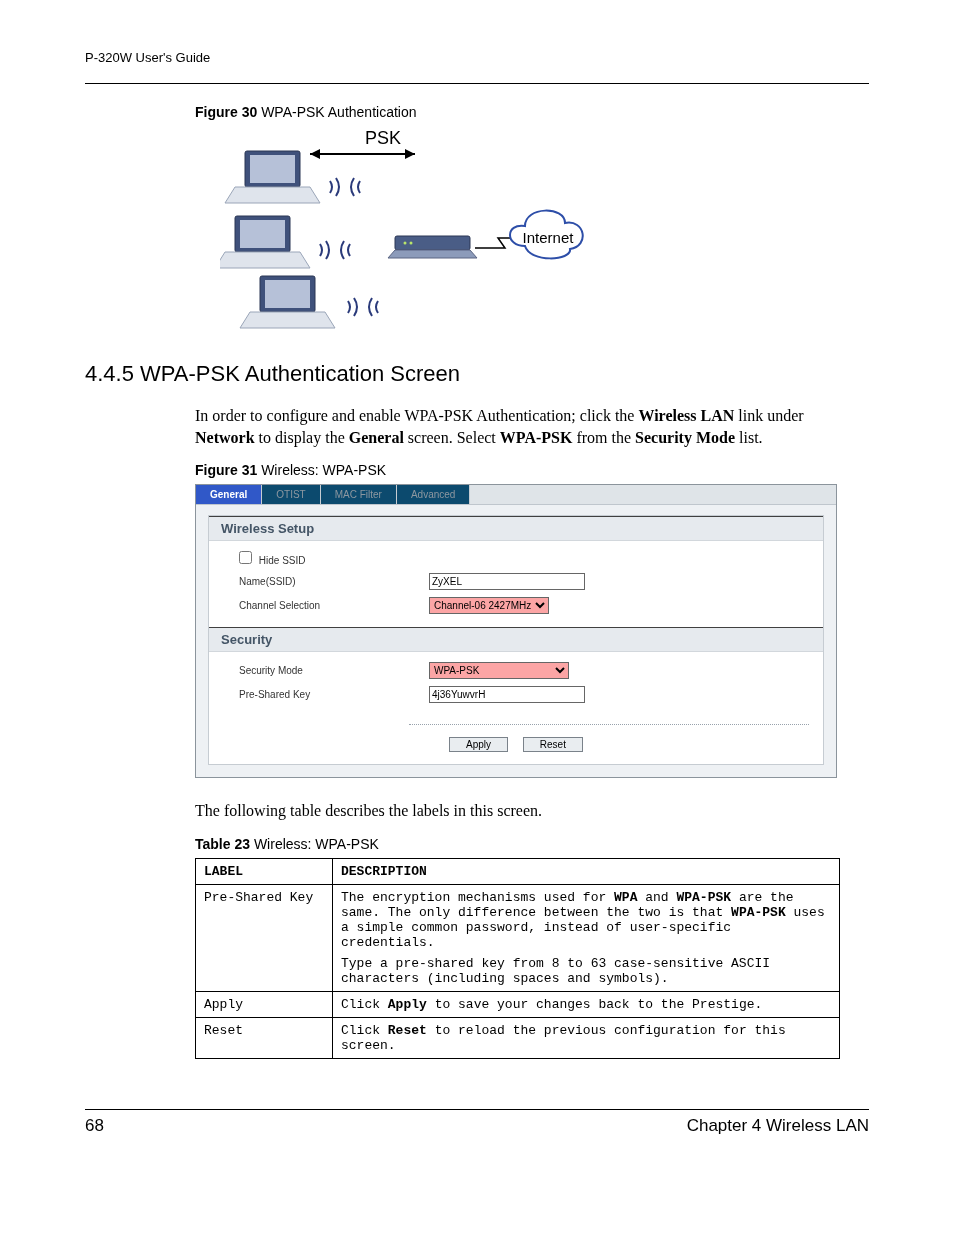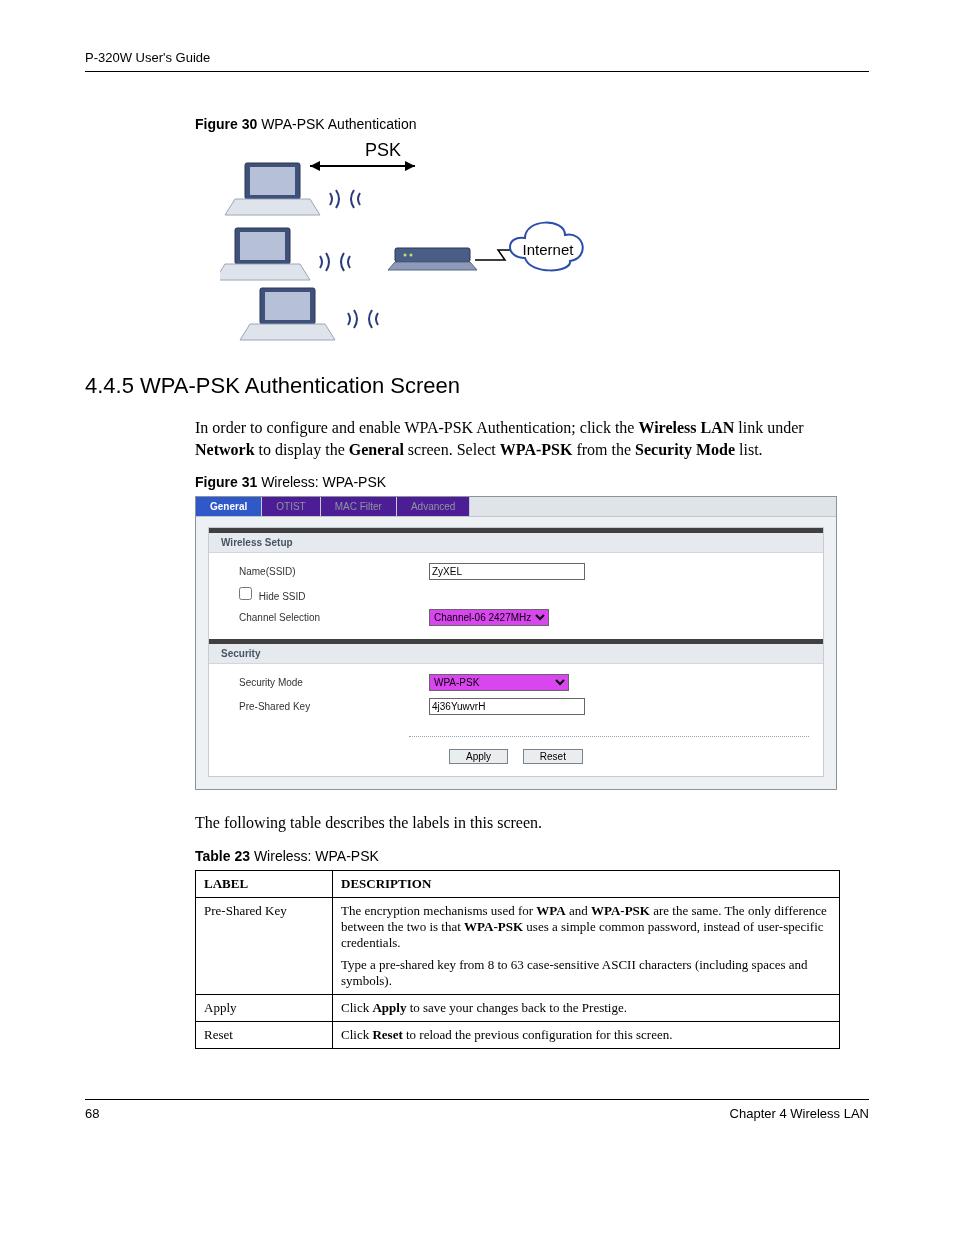--- a/index.html
+++ b/index.html
@@ -8,23 +8,23 @@
     color: #000;
     background: #fff;
     margin: 0;
     padding: 50px 85px 30px 85px;
     width: 954px;
     box-sizing: border-box;
   }
   .header-line {
     font-family: Arial, Helvetica, sans-serif;
     font-size: 13px;
-    padding-bottom: 6px;
+    padding-bottom: 18px;
     border-bottom: 1px solid #000;
-    margin-bottom: 44px;
+    margin-bottom: 20px;
   }
   .fig-caption {
     font-family: Arial, Helvetica, sans-serif;
     font-size: 14px;
     margin-left: 110px;
     margin-bottom: 6px;
   }
   .fig-caption b { font-weight: bold; }
   .fig30-wrap {
     margin-left: 135px;
@@ -61,41 +61,41 @@
   .tabs {
     display: flex;
     background: #dfe4e8;
     border-bottom: 1px solid #bfc6cd;
   }
   .tab {
     padding: 4px 14px;
     font-size: 10px;
     color: #8d97a0;
     border-right: 1px solid #c6ccd2;
-    background: #4c1d95;
+    background: #0c4a6e;
     cursor: default;
   }
   .tab.active {
     background: #3058c8;
     color: #fff;
     font-weight: bold;
   }
   .ui-inner {
     margin: 10px 12px 12px 12px;
     background: #fff;
     border: 1px solid #c6ccd2;
     padding-bottom: 12px;
   }
   .sect-head {
     background: #e6eaee;
     color: #456;
     font-weight: bold;
-    font-size: 10px;
+    font-size: 13px;
     padding: 4px 12px;
-    border-top: 5px solid #404040;
+    border-top: 1px solid #404040;
     border-bottom: 1px solid #d2d7dc;
   }
   .form-rows { padding: 10px 20px 6px 30px; }
   .row {
     display: flex;
     align-items: center;
     margin-bottom: 7px;
     font-size: 10px;
   }
   .row .lbl { width: 190px; color: #333; }
@@ -104,21 +104,21 @@
     border: 1px solid #666;
     padding: 0 2px;
     height: 15px;
     width: 150px;
     background:#fff;
   }
   .row select {
     font-size: 10px;
     border: 1px solid #666;
     height: 17px;
-    background:#d946ef;
+    background:#fca5a5;
   }
   .row input[type=checkbox] { margin: 0 4px 0 0; }
   .dotted-sep {
     border: none;
     border-top: 1px dotted #98a2ac;
     margin: 8px 14px 10px 200px;
   }
   .btn-row {
     text-align: center;
     padding-top: 2px;
@@ -136,21 +136,21 @@
   .tbl-caption {
     font-family: Arial, Helvetica, sans-serif;
     font-size: 14px;
     margin-left: 110px;
     margin-bottom: 6px;
   }
   table.desc {
     margin-left: 110px;
     border-collapse: collapse;
     width: 645px;
-    font-family: Liberation Serif, serif;
+    font-family: Liberation Mono, monospace;
     font-size: 13px;
   }
   table.desc th, table.desc td {
     border: 1px solid #000;
     padding: 5px 8px;
     text-align: left;
     vertical-align: top;
   }
   table.desc th {
     font-weight: bold;
@@ -159,21 +159,21 @@
   table.desc td p:last-child { margin-bottom: 0; }
   .col-label { width: 120px; }
 
   .footer {
     margin-top: 50px;
     border-top: 1px solid #000;
     padding-top: 6px;
     display: flex;
     justify-content: space-between;
     font-family: Arial, Helvetica, sans-serif;
-    font-size: 13px;
+    font-size: 17px;
   }
 </style>
 </head>
 <body>
 
 <div class="header-line">
   <span>P-320W User's Guide</span>
 </div>
 
 <div class="fig-caption">
@@ -256,28 +256,28 @@
   <div class="tabs">
     <div class="tab active">General</div>
     <div class="tab">OTIST</div>
     <div class="tab">MAC Filter</div>
     <div class="tab">Advanced</div>
   </div>
   <div class="ui-inner">
     <div class="sect-head">Wireless Setup</div>
     <div class="form-rows">
       <div class="row">
-        <span class="lbl">Name(SSID)</span>
-        <input type="text" value="ZyXEL" style="">
-      </div>
-      <div class="row">
         <label>
           <input type="checkbox" style="">
           <span>Hide SSID</span>
         </label>
+      </div>
+      <div class="row">
+        <span class="lbl">Name(SSID)</span>
+        <input type="text" value="ZyXEL" style="">
       </div>
       <div class="row">
         <span class="lbl">Channel Selection</span>
         <select style="width:120px">
           <option>Channel-06 2427MHz</option>
         </select>
       </div>
     </div>
 
     <div class="sect-head">Security</div>

